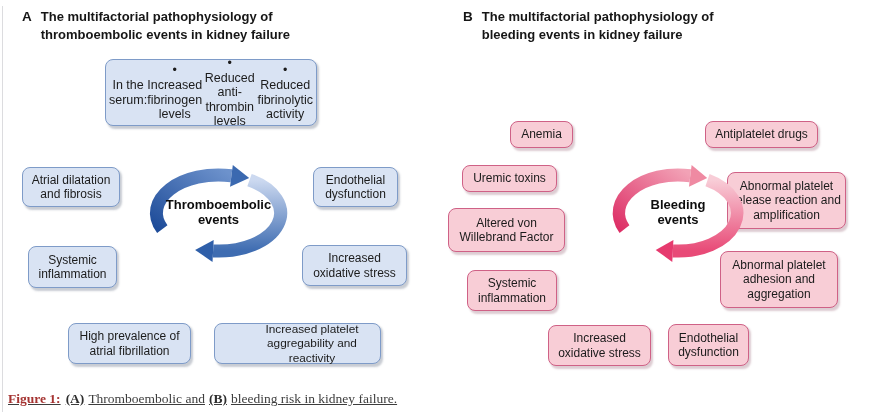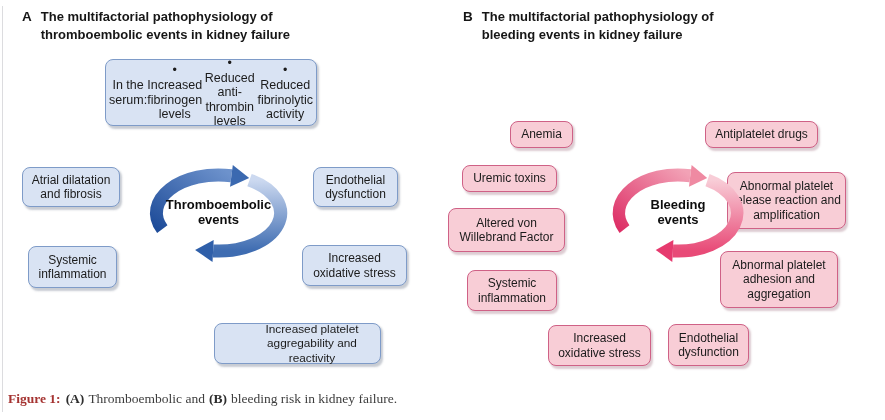--- a/index.html
+++ b/index.html
@@ -26,21 +26,21 @@
   .serum{flex-direction:row;font-size:12.5px;line-height:1.17;}
   .cycle{position:absolute;}
   .cycle svg{position:absolute;left:0;top:0;}
   .cycle-label{
     position:absolute;left:0;top:0;width:100%;height:100%;
     display:flex;flex-direction:column;align-items:center;justify-content:center;
     font-weight:bold;font-size:13px;line-height:1.13;color:#0d0d0d;text-align:right;
   }
   .caption{
     position:absolute;left:8px;top:391px;width:860px;
-    font-family:"Liberation Serif",serif;font-size:13.5px;color:#3d3d3d;
+    font-family:"Liberation Serif",serif;font-size:13.5px;color:#3d3d3d;text-decoration:underline;
   }
   .caption .figlabel{font-weight:bold;color:#a53331;margin-right:5px;}
   .caption .b{font-weight:bold;color:#2e2e2e;margin-right:4px;}
   .caption .t{margin-right:4px;}
   
   .a-serum{left:105px;top:59px;width:212px;height:67px;}
   .a-n0{left:22px;top:167px;width:98px;height:40px;}
   .a-n1{left:313px;top:167px;width:85px;height:40px;}
   .a-n2{left:28px;top:246px;width:89px;height:42px;}
   .a-n3{left:302px;top:245px;width:105px;height:41px;}
@@ -80,20 +80,21 @@
     <div>In the serum:</div>
     <div>• Increased fibrinogen levels</div>
     <div>• Reduced anti-thrombin levels</div>
     <div>• Reduced fibrinolytic activity</div>
   </div>
 
   <div class="node blue a-n0">Atrial dilatation and fibrosis</div>
   <div class="node blue a-n1">Endothelial dysfunction</div>
   <div class="node blue a-n2">Systemic inflammation</div>
   <div class="node blue a-n3">Increased oxidative stress</div>
+  <div class="node blue a-n4">High prevalence of atrial fibrillation</div>
   <div class="node blue a-n5">Increased platelet aggregability and reactivity</div>
 
   <div class="cycle a-cycle">
     <svg width="147" height="100" viewBox="0 0 147 100">
       <defs>
         <linearGradient id="bgrad2" x1="0" y1="0" x2="0" y2="1">
           <stop offset="0" stop-color="#ccd9f0"></stop>
             <stop offset="1" stop-color="#3e6cb1"></stop>
         </linearGradient>
         <linearGradient id="bgrad1" x1="0" y1="1" x2="1" y2="0">

